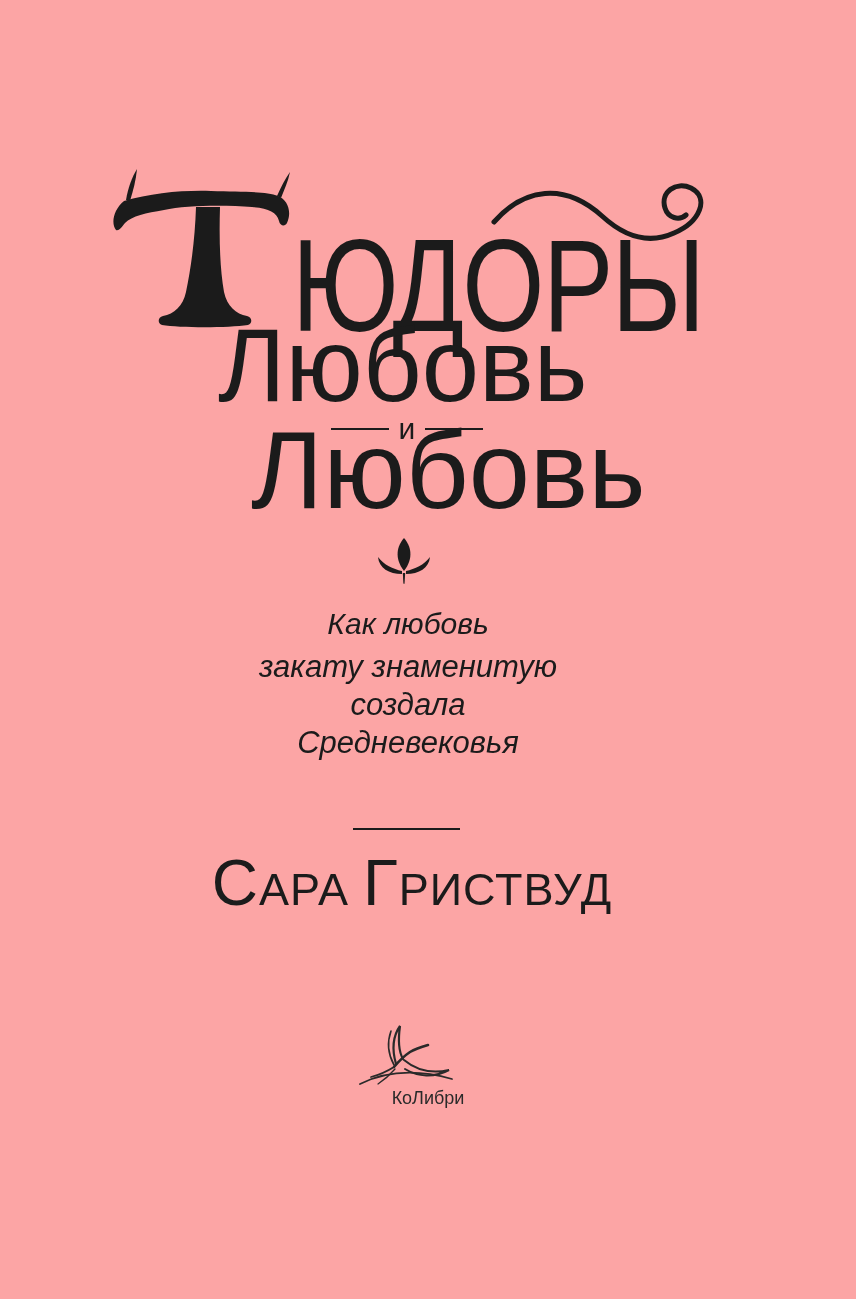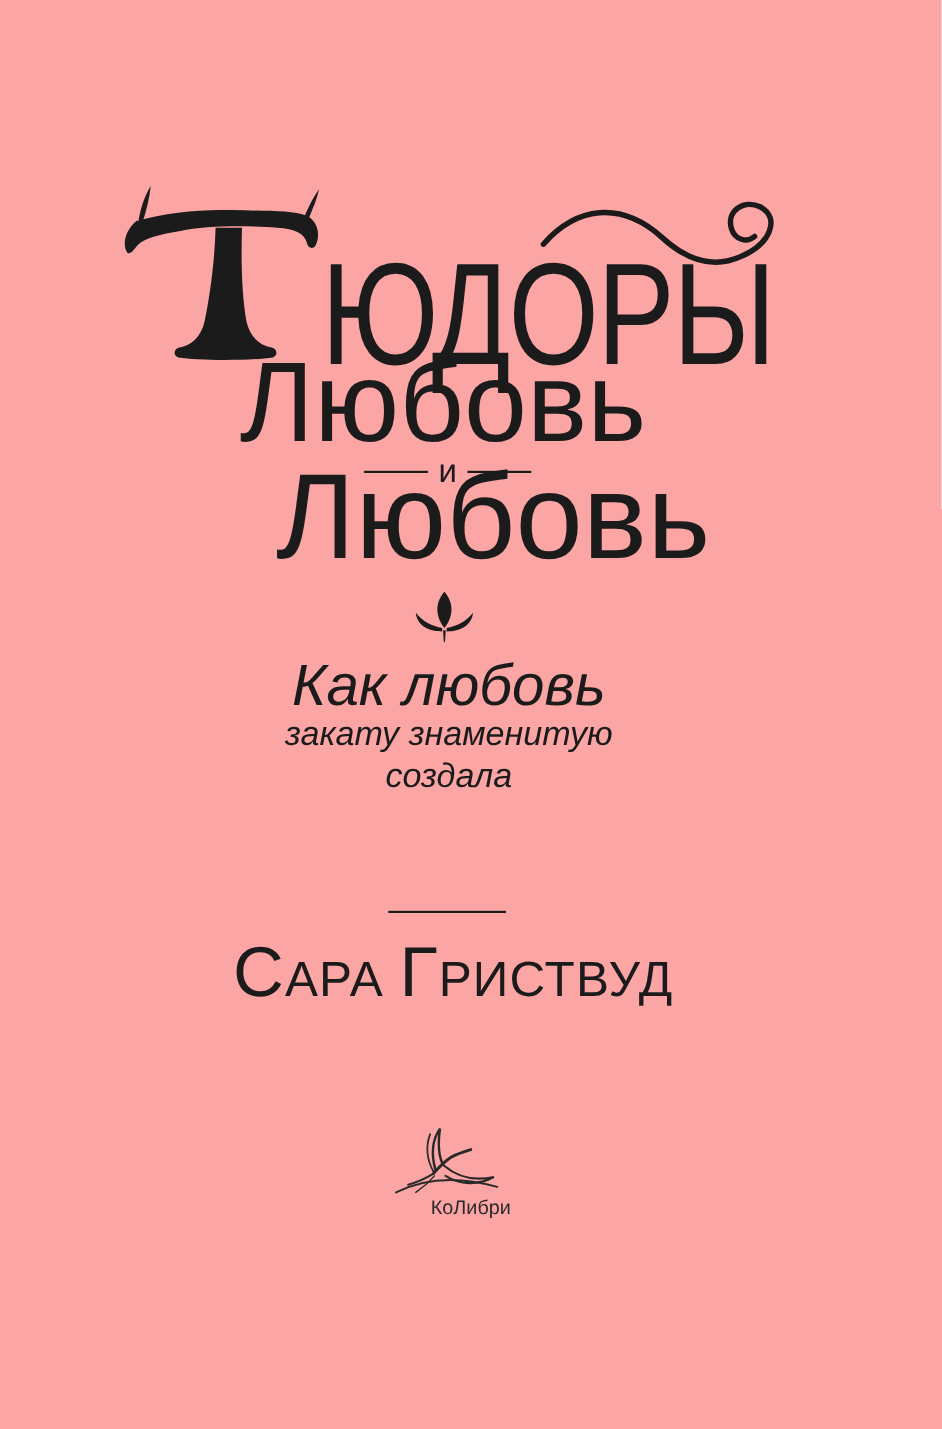--- a/index.html
+++ b/index.html
@@ -39,21 +39,21 @@
   .conj-row .conj { font-size: 30px; line-height: 1; }
 
   
   .fleuron { position: absolute; left: 377px; top: 537px; width: 54px; height: 48px; }
 
   
   .subtitle {
     position: absolute; left: 128px; top: 600px; width: 560px;
     text-align: center; font-style: italic;
   }
-  .subtitle .lead { font-size: 53px; line-height: 48px; }
+  .subtitle .lead { font-size: 30px; line-height: 48px; }
   .subtitle .line { font-size: 31px; line-height: 38px; }
 
   
   .rule { position: absolute; left: 353px; top: 828px; width: 107px; height: 2px; background: #1b1b1b; }
   .author {
     position: absolute; left: 6px; top: 851px; width: 812px;
     text-align: center; line-height: 1; white-space: nowrap;
   }
   .author .big { font-size: 64px; letter-spacing: 1px; }
   .author .small { font-size: 45px; letter-spacing: 1px; }
@@ -133,20 +133,21 @@
       <path d="M 25 34 C 16 32, 7 28, 1 20 C 2 31, 12 37, 25 37 Z"></path>
       <path d="M 29 34 C 38 32, 47 28, 53 20 C 52 31, 42 37, 29 37 Z"></path>
       <path d="M 25.8 36 L 28.2 36 L 27.6 46 C 27.4 47.2, 26.6 47.2, 26.4 46 Z"></path>
     </g>
   </svg>
 
   <div class="subtitle">
     <div class="lead">Как любовь</div>
     <div class="line">закату знаменитую</div>
     <div class="line">создала</div>
+    <div class="line">Средневековья</div>
   </div>
 
   <div class="rule"></div>
 
   <div class="author">
     <span class="big">С</span><span class="small gap">АРА</span><span class="big">Г</span><span class="small">РИСТВУД</span>
   </div>
 
   <svg class="bird" viewBox="0 0 96 76" aria-label="hummingbird-icon">
     <g fill="none" stroke="#2a2a2a" stroke-linecap="round">

